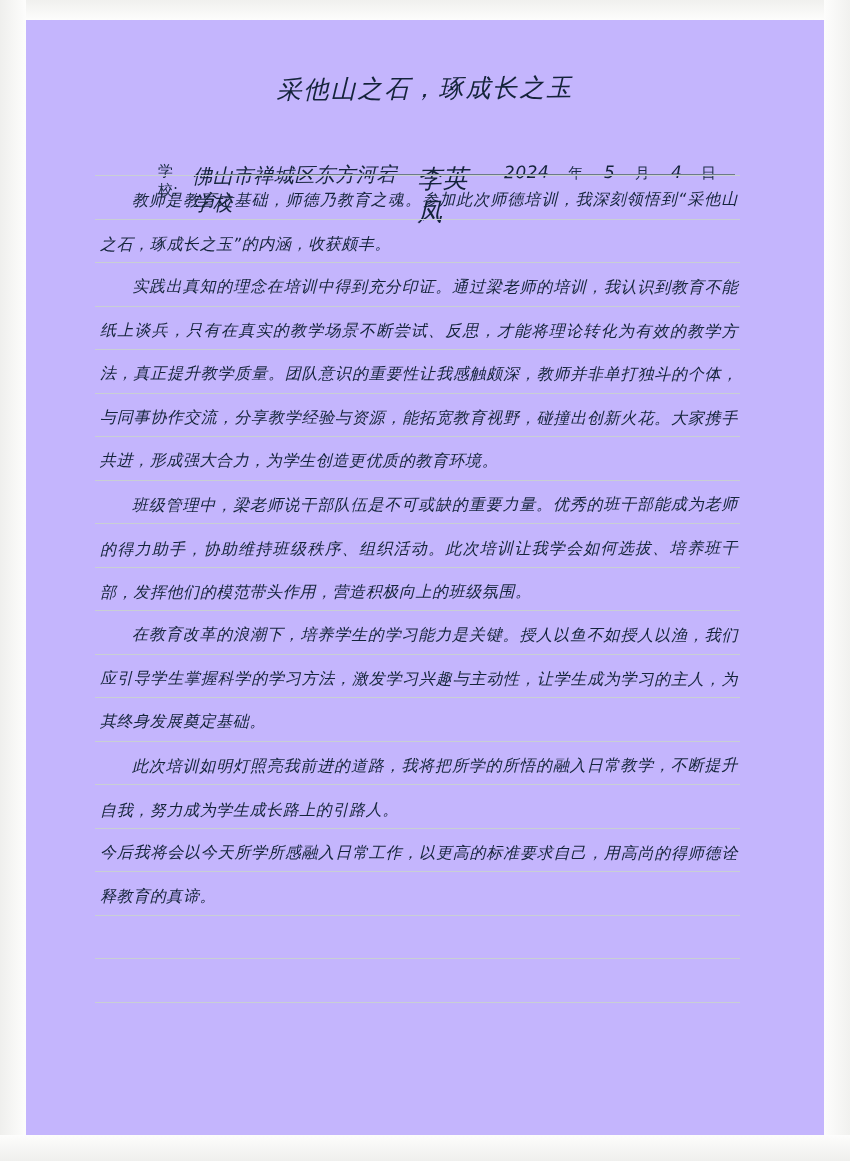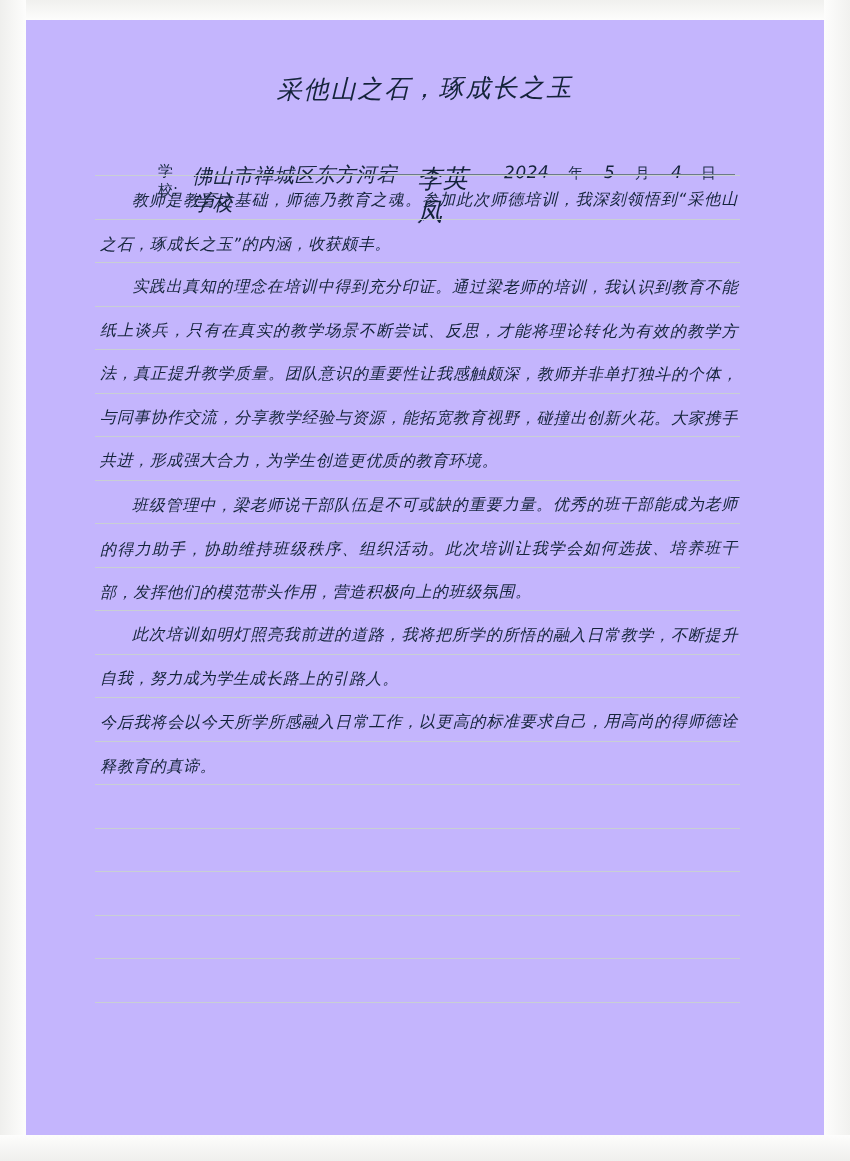--- a/index.html
+++ b/index.html
@@ -194,17 +194,18 @@
       <div class="rule" style="top: 696px;"></div>
       <div class="rule" style="top: 739.5px;"></div>
       <div class="rule" style="top: 783px;"></div>
       <div class="rule" style="top: 826.5px;"></div>
     </div>
 
   <div class="body-text" id="body-text">
       <p class="para">教师是教育之基础，师德乃教育之魂。参加此次师德培训，我深刻领悟到“采他山之石，琢成长之玉”的内涵，收获颇丰。</p>
       <p class="para">实践出真知的理念在培训中得到充分印证。通过梁老师的培训，我认识到教育不能纸上谈兵，只有在真实的教学场景不断尝试、反思，才能将理论转化为有效的教学方法，真正提升教学质量。团队意识的重要性让我感触颇深，教师并非单打独斗的个体，与同事协作交流，分享教学经验与资源，能拓宽教育视野，碰撞出创新火花。大家携手共进，形成强大合力，为学生创造更优质的教育环境。</p>
       <p class="para">班级管理中，梁老师说干部队伍是不可或缺的重要力量。优秀的班干部能成为老师的得力助手，协助维持班级秩序、组织活动。此次培训让我学会如何选拔、培养班干部，发挥他们的模范带头作用，营造积极向上的班级氛围。</p>
+      <p class="para">在教育改革的浪潮下，培养学生的学习能力是关键。授人以鱼不如授人以渔，我们应引导学生掌握科学的学习方法，激发学习兴趣与主动性，让学生成为学习的主人，为其终身发展奠定基础。</p>
       <p class="para">此次培训如明灯照亮我前进的道路，我将把所学的所悟的融入日常教学，不断提升自我，努力成为学生成长路上的引路人。</p>
       <p class="para no-indent">今后我将会以今天所学所感融入日常工作，以更高的标准要求自己，用高尚的得师德诠释教育的真谛。</p>
     </div>
 
 </div>
 
 </body></html>

